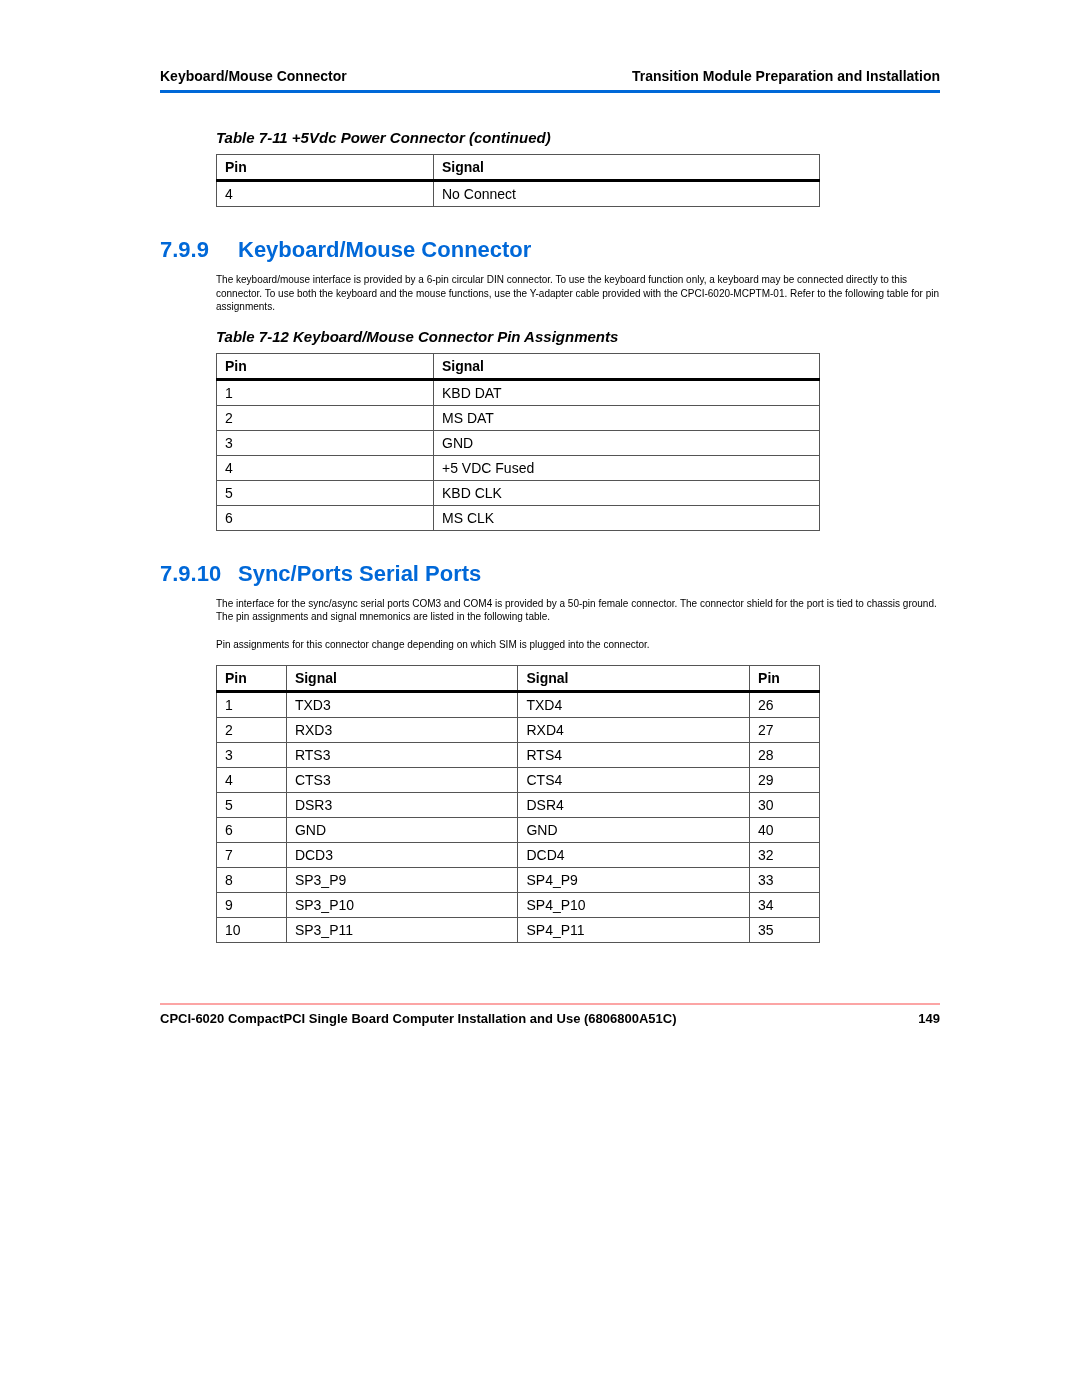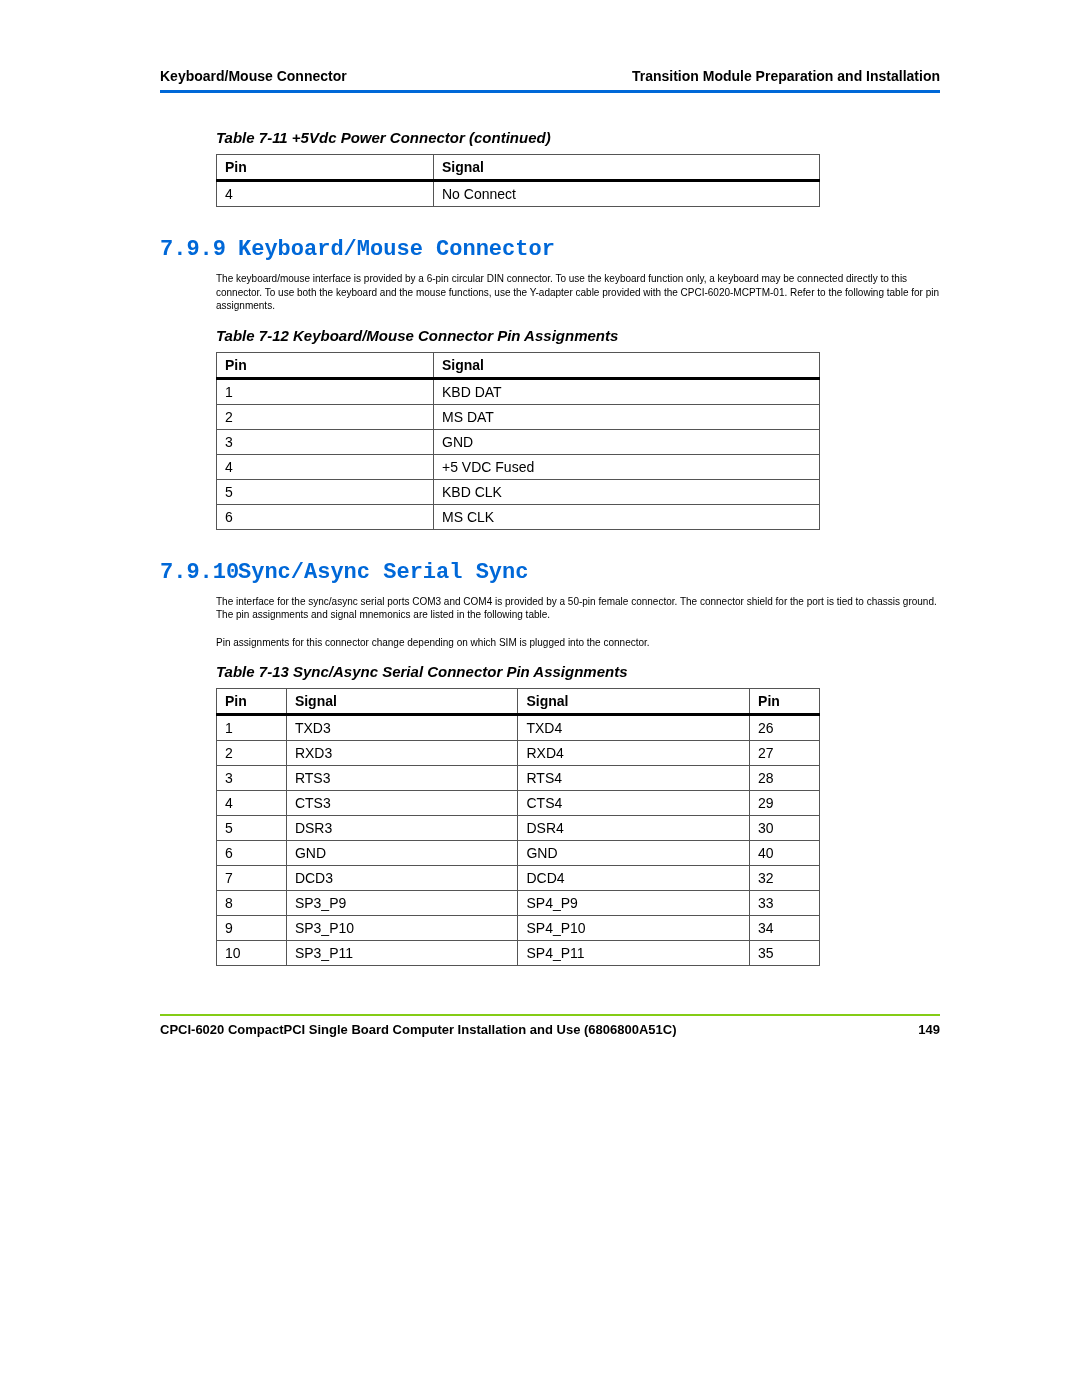--- a/index.html
+++ b/index.html
@@ -59,34 +59,33 @@
   .tbl.four-col td:nth-child(3),
   .tbl.four-col th:nth-child(3) { width: 280px; }
   .tbl.four-col td:nth-child(4),
   .tbl.four-col th:nth-child(4) { width: 66px; }
 
   h2.section {
     margin: 30px 0 10px 0;
     color: #0068d8;
     font-size: 22px;
     font-weight: bold;
-    font-family: Liberation Mono, monospace;
   }
   h2.section .num {
     display: inline-block;
     width: 78px;
   }
   p.body {
     margin: 6px 0 14px 56px;
     font-size: 10px;
     line-height: 1.35;
   }
   .footer-rule {
-    border-top: 2px solid #84cc16;
-    margin-top: 48px;
+    border-top: 2px solid #fca5a5;
+    margin-top: 60px;
     padding-top: 6px;
     display: flex;
     justify-content: space-between;
     font-size: 13px;
     font-weight: bold;
     gap: 40px;
   }
 </style>
 </head>
 <body>
@@ -149,26 +148,25 @@
           <td>KBD CLK</td>
         </tr>
       <tr>
           <td>6</td>
           <td>MS CLK</td>
         </tr>
     </tbody>
   </table>
 
   <h2 class="section">
-    <span class="num">7.9.10</span><span>Sync/Async Serial Sync</span>
+    <span class="num">7.9.10</span><span>Sync/Ports Serial Ports</span>
   </h2>
   <p class="body">The interface for the sync/async serial ports COM3 and COM4 is provided by a 50-pin female connector. The connector shield for the port is tied to chassis ground. The pin assignments and signal mnemonics are listed in the following table.</p>
   <p class="body">Pin assignments for this connector change depending on which SIM is plugged into the connector.</p>
 
-  <div class="caption">Table 7-13 Sync/Async Serial Connector Pin Assignments</div>
   <table class="tbl four-col">
     <thead>
       <tr>
         <th>Pin</th>
         <th>Signal</th>
         <th>Signal</th>
         <th>Pin</th>
       </tr>
     </thead>
     <tbody>

